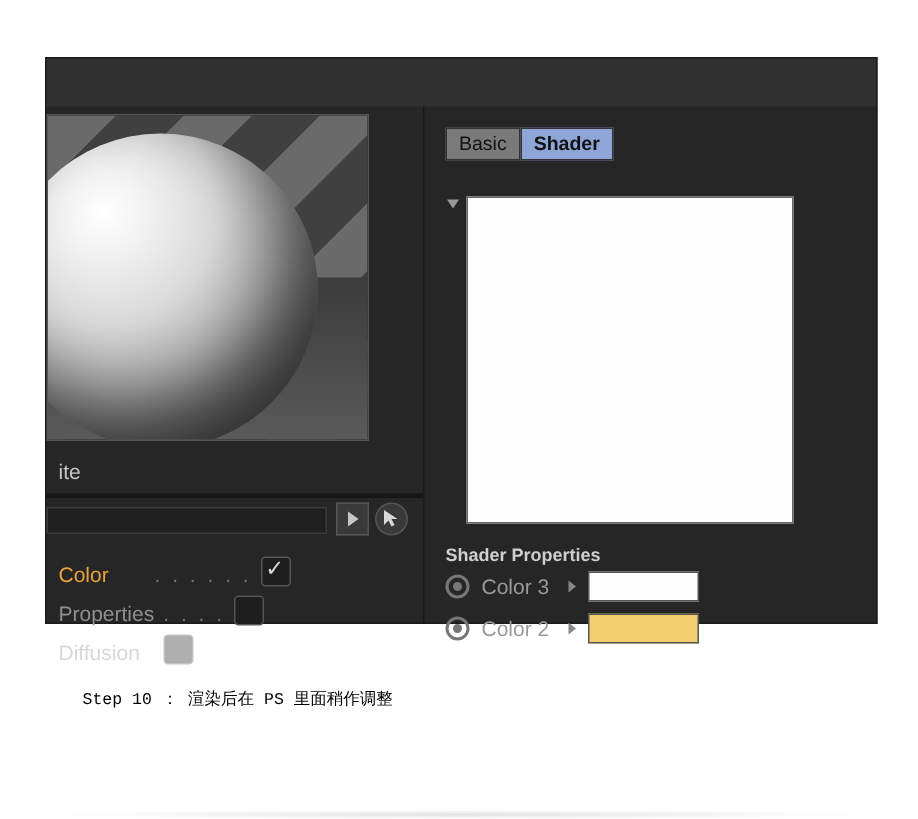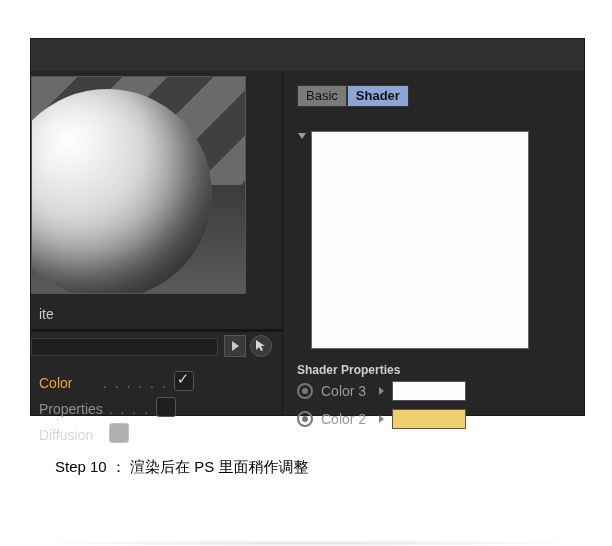--- a/index.html
+++ b/index.html
@@ -45,21 +45,21 @@
   .sect-title{margin-top:12px;font-size:12px;font-weight:bold;color:#cfcfcf}
   .prow{display:flex;align-items:center;height:28px;color:#9a9a9a;font-size:14px}
   .radio{width:16px;height:16px;border:2px solid #777;border-radius:50%;margin-right:8px;box-sizing:border-box;position:relative}
   .radio::after{content:"";position:absolute;left:3px;top:3px;width:6px;height:6px;background:#777;border-radius:50%}
   .prow .lbl{width:58px}
   .mini-tri{width:0;height:0;border-top:4px solid transparent;border-bottom:4px solid transparent;border-left:5px solid #888;margin-right:8px}
   .swatch{width:72px;height:18px;border:1px solid #555}
   .sw-white{background:#fdfdfd}
   .sw-yellow{background:#f1cf6f}
 
-  .caption{position:absolute;left:55px;top:458px;font-size:15px;color:#000;font-family:Liberation Sans, sans-serif}
+  .caption{position:absolute;left:55px;top:458px;font-size:11px;color:#000;font-family:Liberation Mono, monospace}
   .blur-bar{position:absolute;left:30px;top:540px;width:555px;height:6px;background:radial-gradient(ellipse at center,#e2e2e2 0%,#fff 70%)}
 </style>
 </head>
 <body>
 
 <div class="app">
   <div class="outerframe">
     <div class="topstrip"></div>
     <div class="splitline"></div>
 

